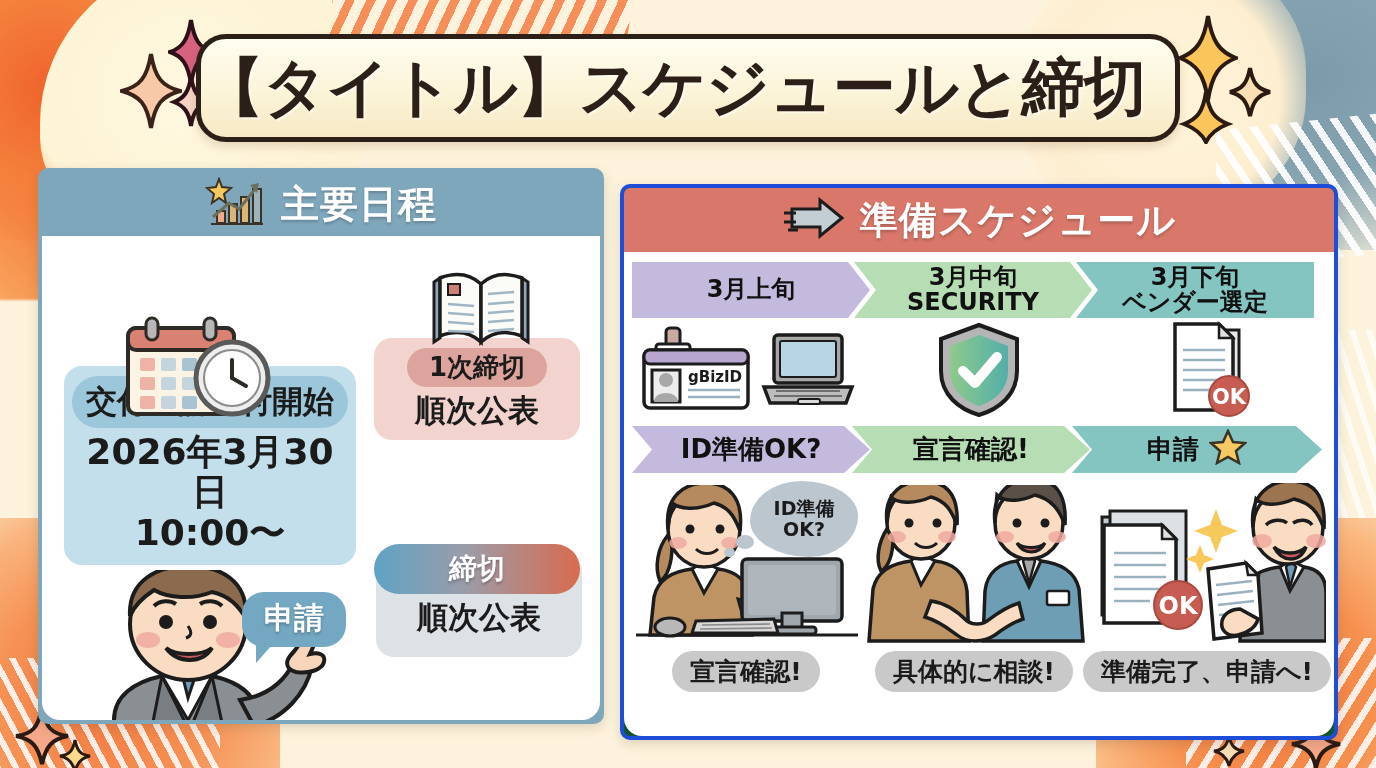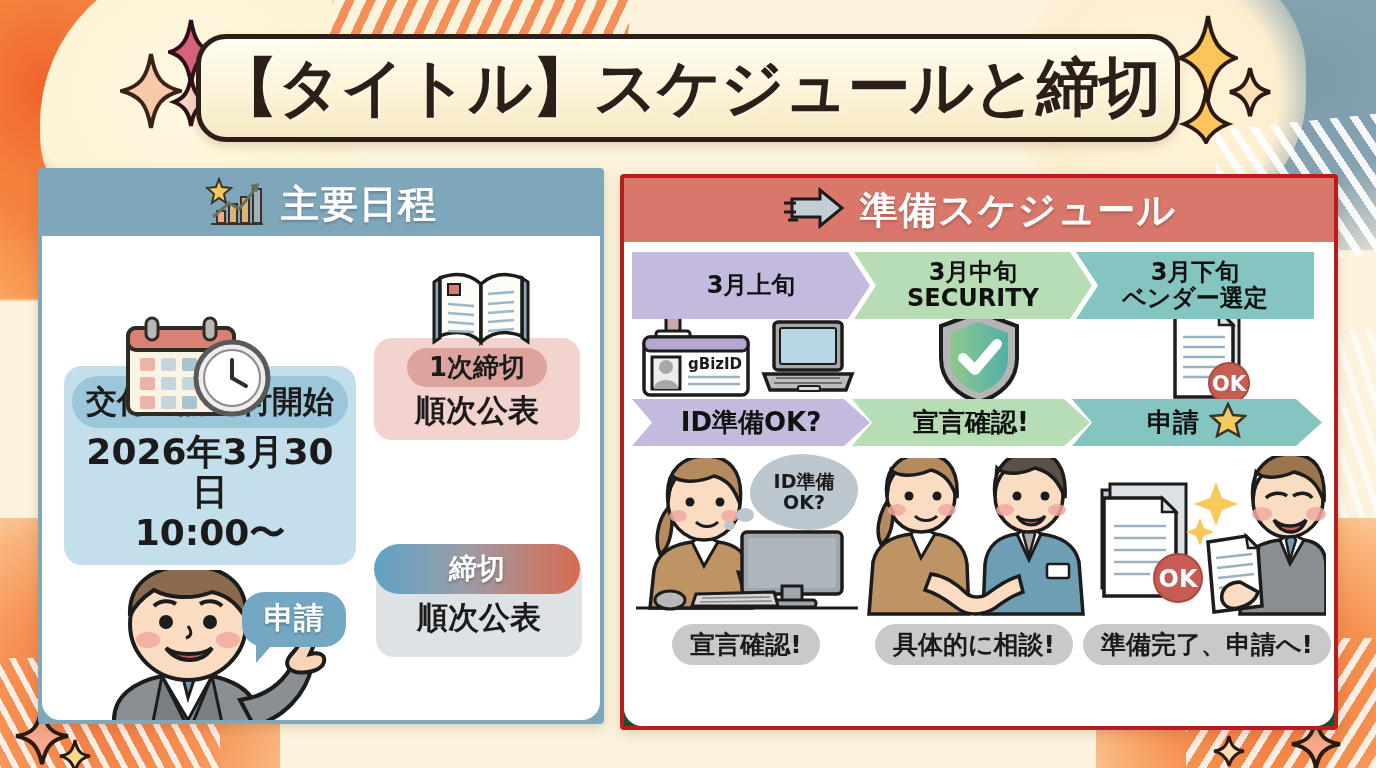--- a/index.html
+++ b/index.html
@@ -92,52 +92,52 @@
   .spark svg { display: block; }
 
   
   .title-bar {
     position: absolute;
     left: 196px; top: 34px;
     width: 984px; height: 108px;
     background: linear-gradient(180deg, #FFFDF0 0%, #FCF4D8 55%, #F6E9C4 100%);
     border: 5px solid #2C1F18;
     border-radius: 30px;
-    display: flex; align-items: center; justify-content: center;
+    display: flex; align-items: center; justify-content: flex-start;
     box-shadow: 0 5px 10px rgba(120,80,40,0.18);
     z-index: 5;
   }
   .title-text {
     font-size: 63px;
     font-weight: 900;
     color: #2C1F18;
     letter-spacing: -1px;
     white-space: nowrap;
     text-shadow: 2px 2px 0 rgba(255,255,255,0.5);
   }
 
   
   .panel {
     position: absolute;
-    border-radius: 4px;
+    border-radius: 10px;
     overflow: hidden;
     z-index: 4;
     box-shadow: 0 4px 12px rgba(100,80,60,0.20);
   }
   .panel-left {
     left: 38px; top: 168px;
     width: 566px; height: 556px;
     background: #7FA7BC;
     border: 4px solid #7FA7BC;
   }
   .panel-right {
-    left: 620px; top: 174px;
+    left: 620px; top: 184px;
     width: 718px; height: 556px;
     background: #14532d;
-    border: 4px solid #b91c1c;
+    border: 4px solid #1d4ed8;
   }
   .panel-head {
     height: 64px;
     display: flex; align-items: center; justify-content: center;
     gap: 14px;
   }
   .panel-head-left { background: #7FA7BC; }
   .panel-head-right { background: #D8776A; }
   .panel-title {
     font-size: 38px; font-weight: 900; color: #FFFFFF;
@@ -217,21 +217,21 @@
   .card-c { position: absolute; left: 2px; top: 308px; width: 206px; padding-top: 34px; }
   .card-c .pill {
     position: absolute; left: -2px; top: -10px;
     width: 206px; font-size: 28px; padding: 6px 0;
   }
   .card-c .card-text { font-size: 31px; padding: 12px 0 10px 0; }
 
   
   .right-body { padding: 10px 8px 6px 8px; position: relative; height: 100%; }
 
-  .chev-row { display: flex; align-items: stretch; height: 67px; }
+  .chev-row { display: flex; align-items: stretch; height: 56px; }
   .chev {
     position: relative;
     display: flex; flex-direction: column;
     align-items: center; justify-content: center;
     color: #111; font-weight: 900;
     padding: 0 8px;
   }
   .chev-t1 { font-size: 24px; line-height: 1.06; }
   .chev-t2 { font-size: 24px; line-height: 1.06; }
   .chev-purple { background: #C4BADD; }
@@ -243,21 +243,21 @@
   .row1 .c2 { clip-path: polygon(0 0, calc(100% - 22px) 0, 100% 50%, calc(100% - 22px) 100%, 0 100%, 22px 50%); margin-left: -16px; }
   .row1 .c3 { clip-path: polygon(0 0, 100% 0, 100% 100%, 0 100%, 22px 50%); margin-left: -16px; }
 
   .row2 { height: 47px; }
   .row2 .chev { width: 238px; }
   .row2 .c1 { clip-path: polygon(0 0, calc(100% - 26px) 0, 100% 50%, calc(100% - 26px) 100%, 0 100%, 20px 50%); }
   .row2 .c2 { clip-path: polygon(0 0, calc(100% - 26px) 0, 100% 50%, calc(100% - 26px) 100%, 0 100%, 20px 50%); margin-left: -18px; }
   .row2 .c3 { clip-path: polygon(0 0, calc(100% - 26px) 0, 100% 50%, calc(100% - 26px) 100%, 0 100%, 20px 50%); margin-left: -18px; width: 250px; }
   .row2 .chev-label { font-size: 26px; display:flex; align-items:center; gap: 10px; }
 
-  .icon-row { display: flex; height: 80px; align-items: center; }
+  .icon-row { display: flex; height: 108px; align-items: center; }
   .icon-cell { width: 238px; display: flex; align-items: center; justify-content: center; gap: 8px; }
 
   .illo-row { display: flex; height: 170px; align-items: flex-end; }
   .illo-cell { width: 238px; display: flex; align-items: flex-start; justify-content: center; position: relative; }
 
   .label-row { display: flex; height: 48px; align-items: center; margin-top: 4px; }
   .label-cell { width: 238px; display: flex; align-items: center; justify-content: center; }
   .label-pill {
     background: #C9C9C9; border-radius: 22px;
     padding: 4px 18px;

